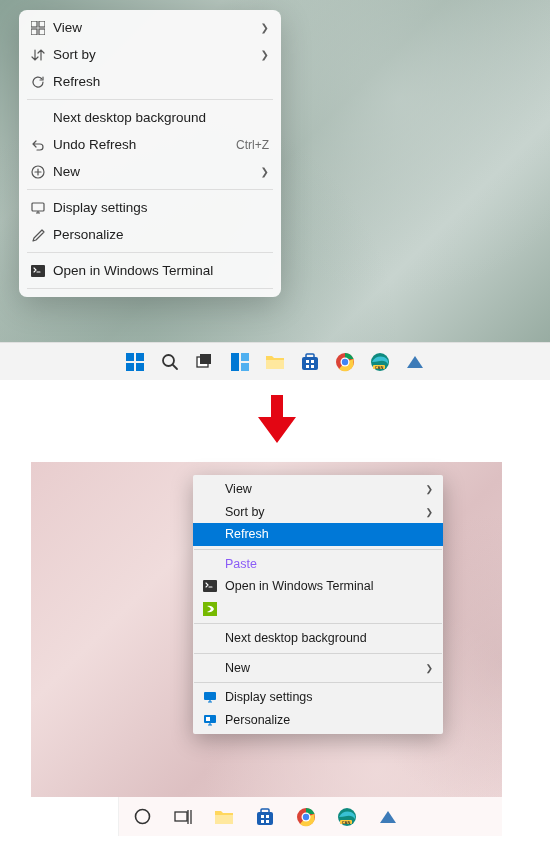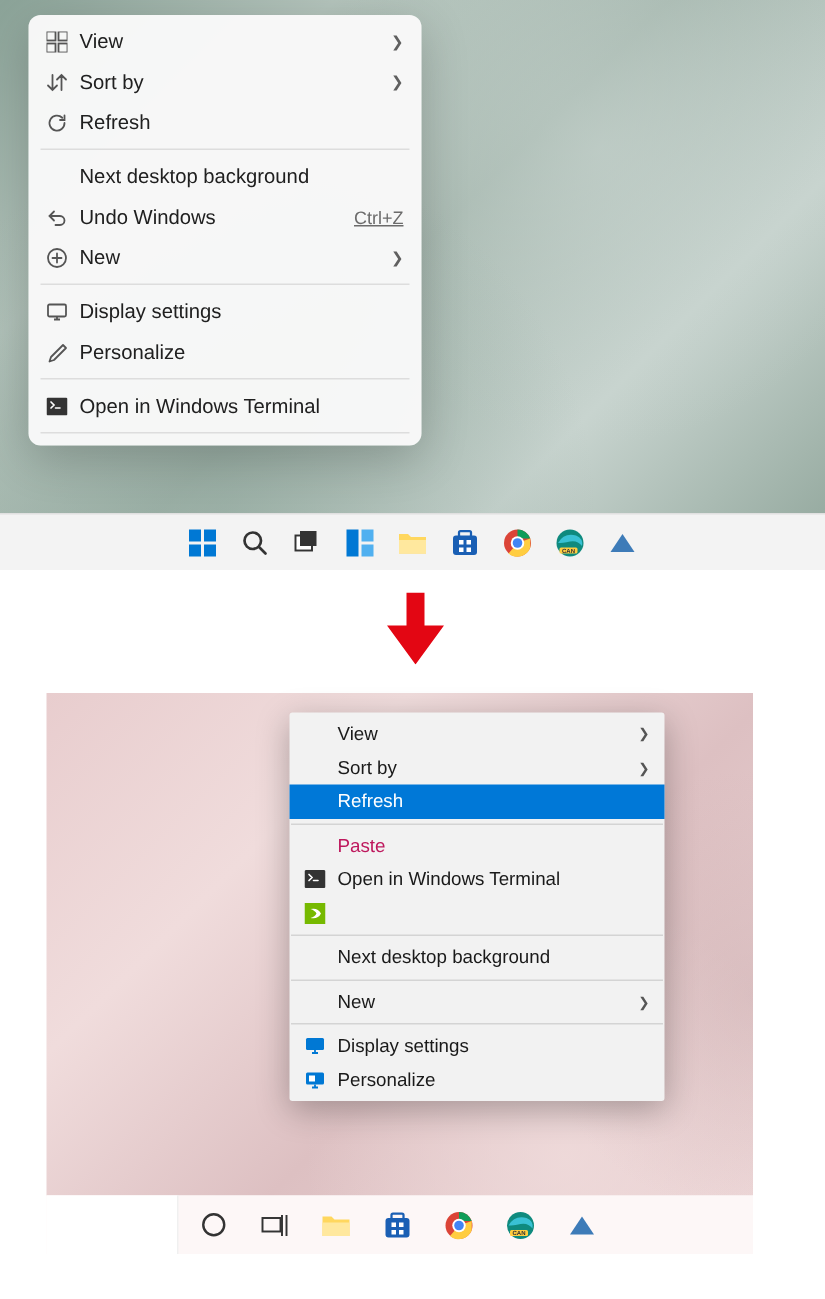--- a/index.html
+++ b/index.html
@@ -11,42 +11,42 @@
 .top-wallpaper::before, .top-wallpaper::after { content: ''; position: absolute; border-radius: 50%; }
 .top-wallpaper::before { width: 400px; height: 400px; top: -100px; right: -50px; background: radial-gradient(circle, rgba(200,212,207,0.6), transparent 70%); }
 .top-wallpaper::after { width: 500px; height: 500px; bottom: -250px; left: -100px; background: radial-gradient(circle, rgba(139,163,152,0.5), transparent 70%); }
 .top-taskbar { position: absolute; top: 342px; left: 0; width: 550px; height: 38px; background: #f3f3f3; display: flex; align-items: center; justify-content: center; gap: 11px; border-top: 1px solid rgba(0,0,0,0.08); }
 
 
 .win11-menu { position: absolute; top: 10px; left: 19px; width: 262px; background: rgba(249,249,249,0.97); border-radius: 8px; box-shadow: 0 8px 32px rgba(0,0,0,0.2); padding: 4px 0; font-size: 13.5px; color: #202020; }
 .win11-menu .item { display: flex; align-items: center; height: 27px; padding: 0 12px; cursor: default; }
 .win11-menu .icon-slot { width: 22px; display: flex; align-items: center; justify-content: flex-start; color: #404040; }
 .win11-menu .label { flex: 1; }
-.win11-menu .shortcut { font-size: 12px; color: #6b6b6b; text-decoration: underline; }
+.win11-menu .shortcut { font-size: 12px; color: #6b6b6b; }
 .win11-menu .chev { color: #606060; font-size: 10px; }
 .win11-menu .sep { height: 1px; background: rgba(0,0,0,0.1); margin: 4px 8px; }
 
 
 .arrow { position: absolute; top: 395px; left: 258px; color: #e30613; }
 
 
 .bottom-section { position: absolute; top: 462px; left: 31px; width: 471px; height: 374px; }
 .bottom-wallpaper { position: absolute; inset: 0; height: 335px; background: linear-gradient(135deg, #e8cdce 0%, #f0dcdc 30%, #ddc0c2 60%, #ecd5d6 100%); overflow: hidden; }
 .bottom-wallpaper::before, .bottom-wallpaper::after { content: ''; position: absolute; border-radius: 50%; }
 .bottom-wallpaper::before { width: 350px; height: 350px; bottom: -150px; right: -50px; background: radial-gradient(circle, rgba(240,220,220,0.8), transparent 70%); }
 .bottom-wallpaper::after { width: 300px; height: 300px; top: 50px; right: -150px; background: radial-gradient(circle, rgba(200,170,172,0.4), transparent 70%); }
 .bottom-taskbar { position: absolute; top: 335px; left: 0; width: 471px; height: 39px; background: #fdf7f7; display: flex; align-items: center; }
 .bottom-taskbar .search-box { width: 88px; height: 39px; background: #fff; border-right: 1px solid rgba(0,0,0,0.06); }
 .bottom-taskbar .icons { display: flex; align-items: center; gap: 3px; padding-left: 4px; }
 
 
 .win10-menu { position: absolute; top: 475px; left: 193px; width: 250px; background: #f2f2f2; box-shadow: 0 6px 22px rgba(0,0,0,0.28); padding: 3px 0; font-size: 12.5px; color: #1a1a1a; border-radius: 2px; }
 .win10-menu .item { display: flex; align-items: center; height: 22.5px; padding: 0 10px; cursor: default; }
 .win10-menu .item.highlighted { background: #0078d7; color: #fff; }
-.win10-menu .item.disabled .label { color: #be185d; }
+.win10-menu .item.disabled .label { color: #8b5cf6; }
 .win10-menu .icon-slot { width: 22px; display: flex; align-items: center; justify-content: flex-start; }
 .win10-menu .label { flex: 1; }
 .win10-menu .chev { color: #555; font-size: 9px; }
 .win10-menu .sep { height: 1px; background: rgba(0,0,0,0.12); margin: 3px 1px; }
 
 
 .ticon { width: 24px; height: 24px; display: flex; align-items: center; justify-content: center; }
 .ticon-b { width: 38px; height: 38px; display: flex; align-items: center; justify-content: center; }
 </style>
 </head>
@@ -157,21 +157,21 @@
   <div class="item">
     <span class="icon-slot"></span>
     <span class="label">Next desktop background</span>
   </div>
   <div class="item">
     <span class="icon-slot">
         <svg width="14" height="14" viewBox="0 0 14 14">
           <path d="M5 3 L2 6 L5 9 M2 6 L9 6 A3 3 0 0 1 9 12 L6 12" fill="none" stroke="#555" stroke-width="1.2" stroke-linecap="round"></path>
         </svg>
       </span>
-    <span class="label">Undo Windows</span>
+    <span class="label">Undo Refresh</span>
     <span class="shortcut">Ctrl+Z</span>
   </div>
   <div class="item">
     <span class="icon-slot">
         <svg width="14" height="14" viewBox="0 0 14 14">
           <circle cx="7" cy="7" r="6" fill="none" stroke="#555" stroke-width="1.2"></circle>
           <path d="M7 4 L7 10 M4 7 L10 7" stroke="#555" stroke-width="1.2" stroke-linecap="round"></path>
         </svg>
       </span>
     <span class="label">New</span>

